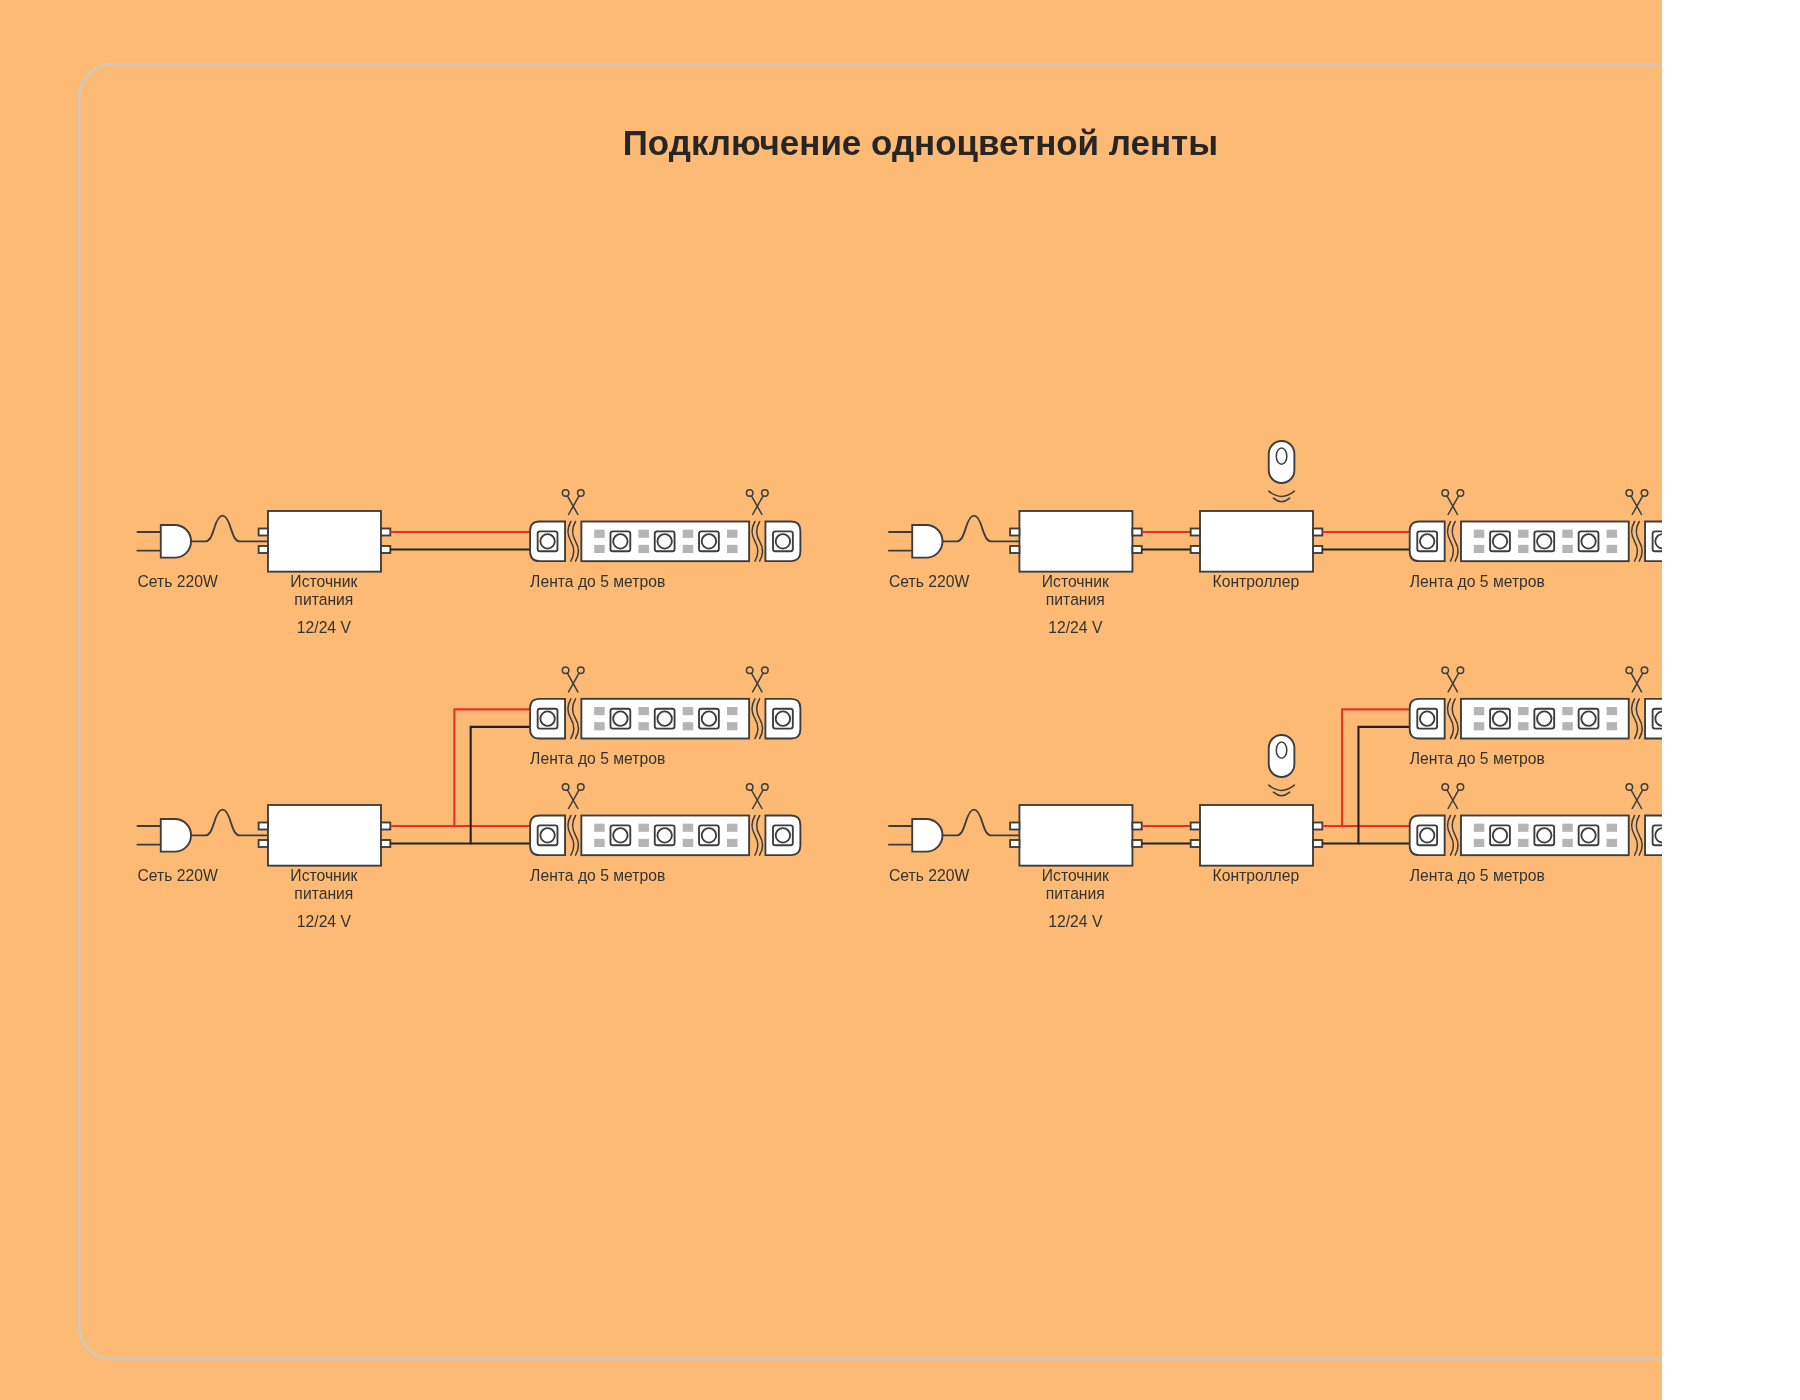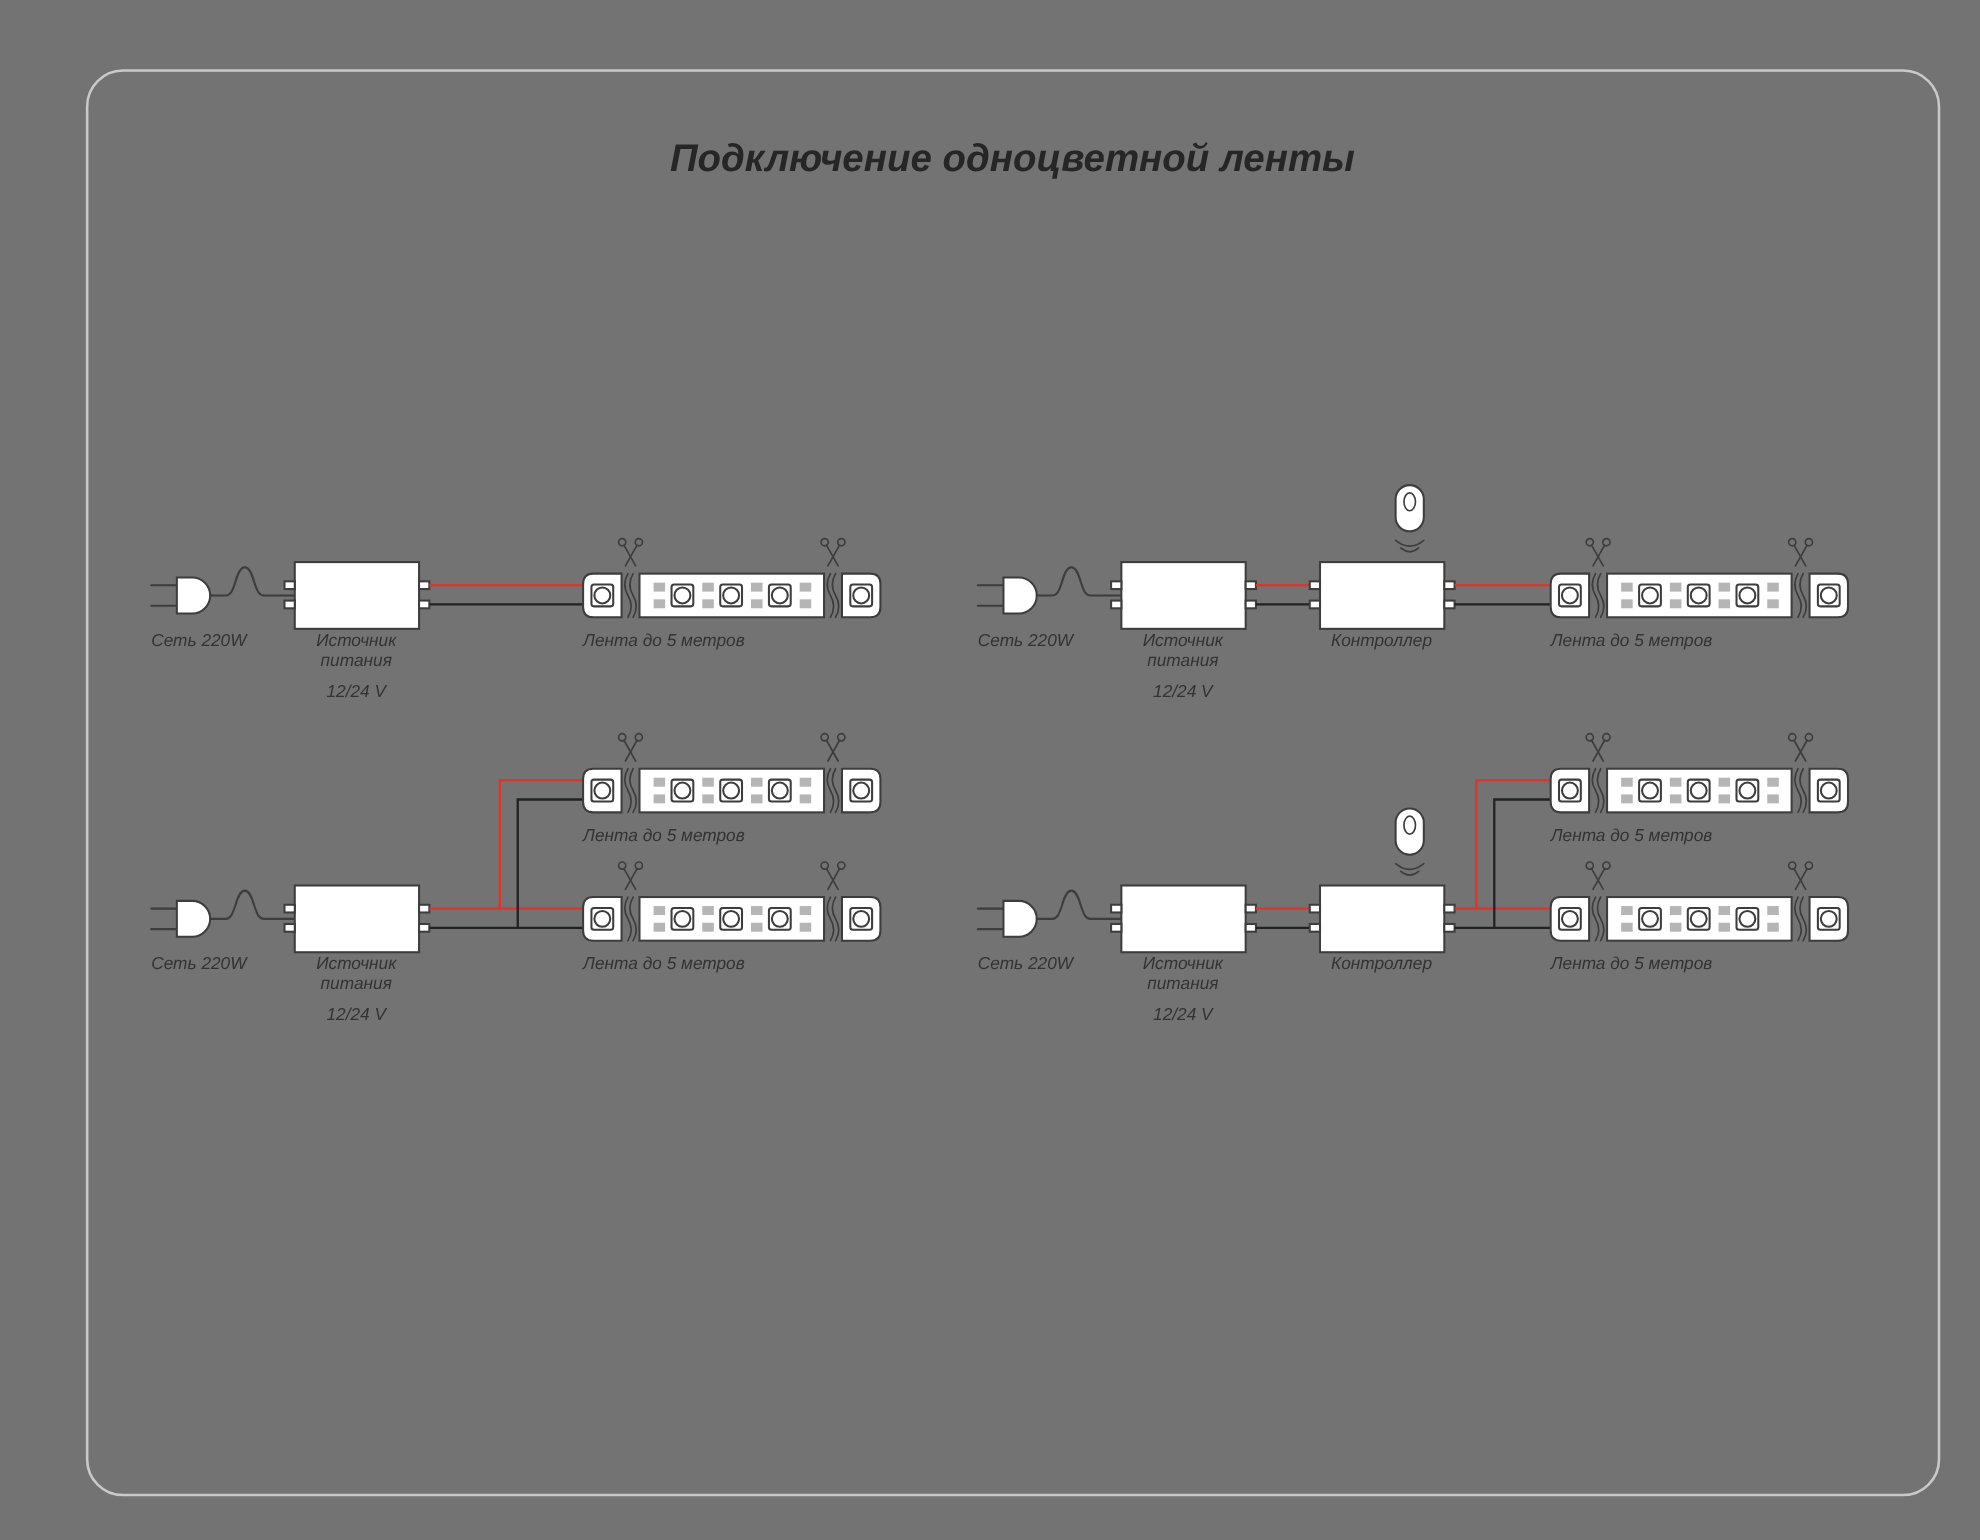--- a/index.html
+++ b/index.html
@@ -1,22 +1,21 @@
 <!DOCTYPE html>
 <html style="--outline: #3d3d3d; --wire_red: #e53225; --wire_black: #222222; --pad: #b5b5b5; --border: #c9c9c9; --text: #333333;"><head>
 <meta charset="utf-8">
 <style>
   html, body { margin: 0; padding: 0; background: #ffffff; }
   .page {
     position: relative;
-    width: 1800px;
+    width: 1662px;
     height: 1400px;
-    background: #737373;
+    background: #fdba74;
     overflow: hidden;
-    font-style: italic;
   }
   svg { display: block; }
 
   .box     { fill: #ffffff; stroke: var(--outline, #3d3d3d); stroke-width: 1.6; }
   .outline { fill: none; stroke: var(--outline, #3d3d3d); stroke-width: 1.6;
              stroke-linecap: round; stroke-linejoin: round; }
   .thin    { stroke-width: 1.3; }
   .wire-red   { fill: none; stroke: var(--wire_red, #e53225); stroke-width: 1.8; }
   .wire-black { fill: none; stroke: var(--wire_black, #222222); stroke-width: 1.8; }
   .pad   { fill: var(--pad, #b5b5b5); }

